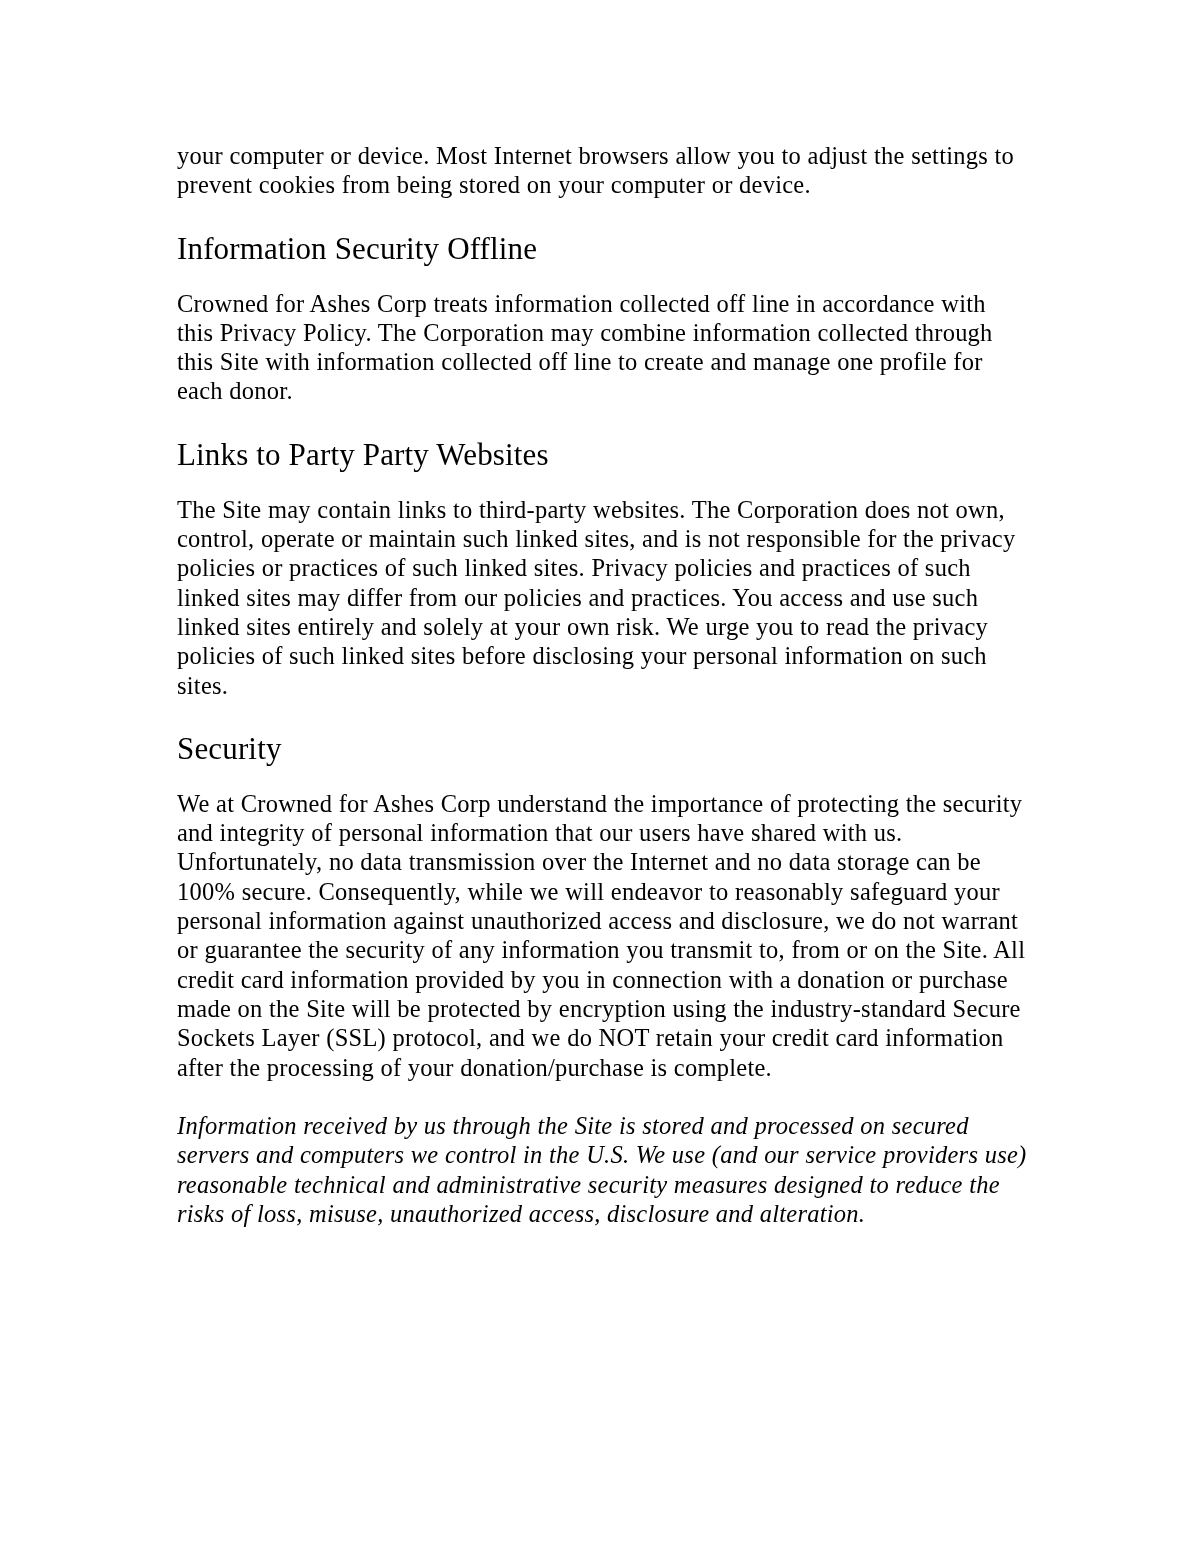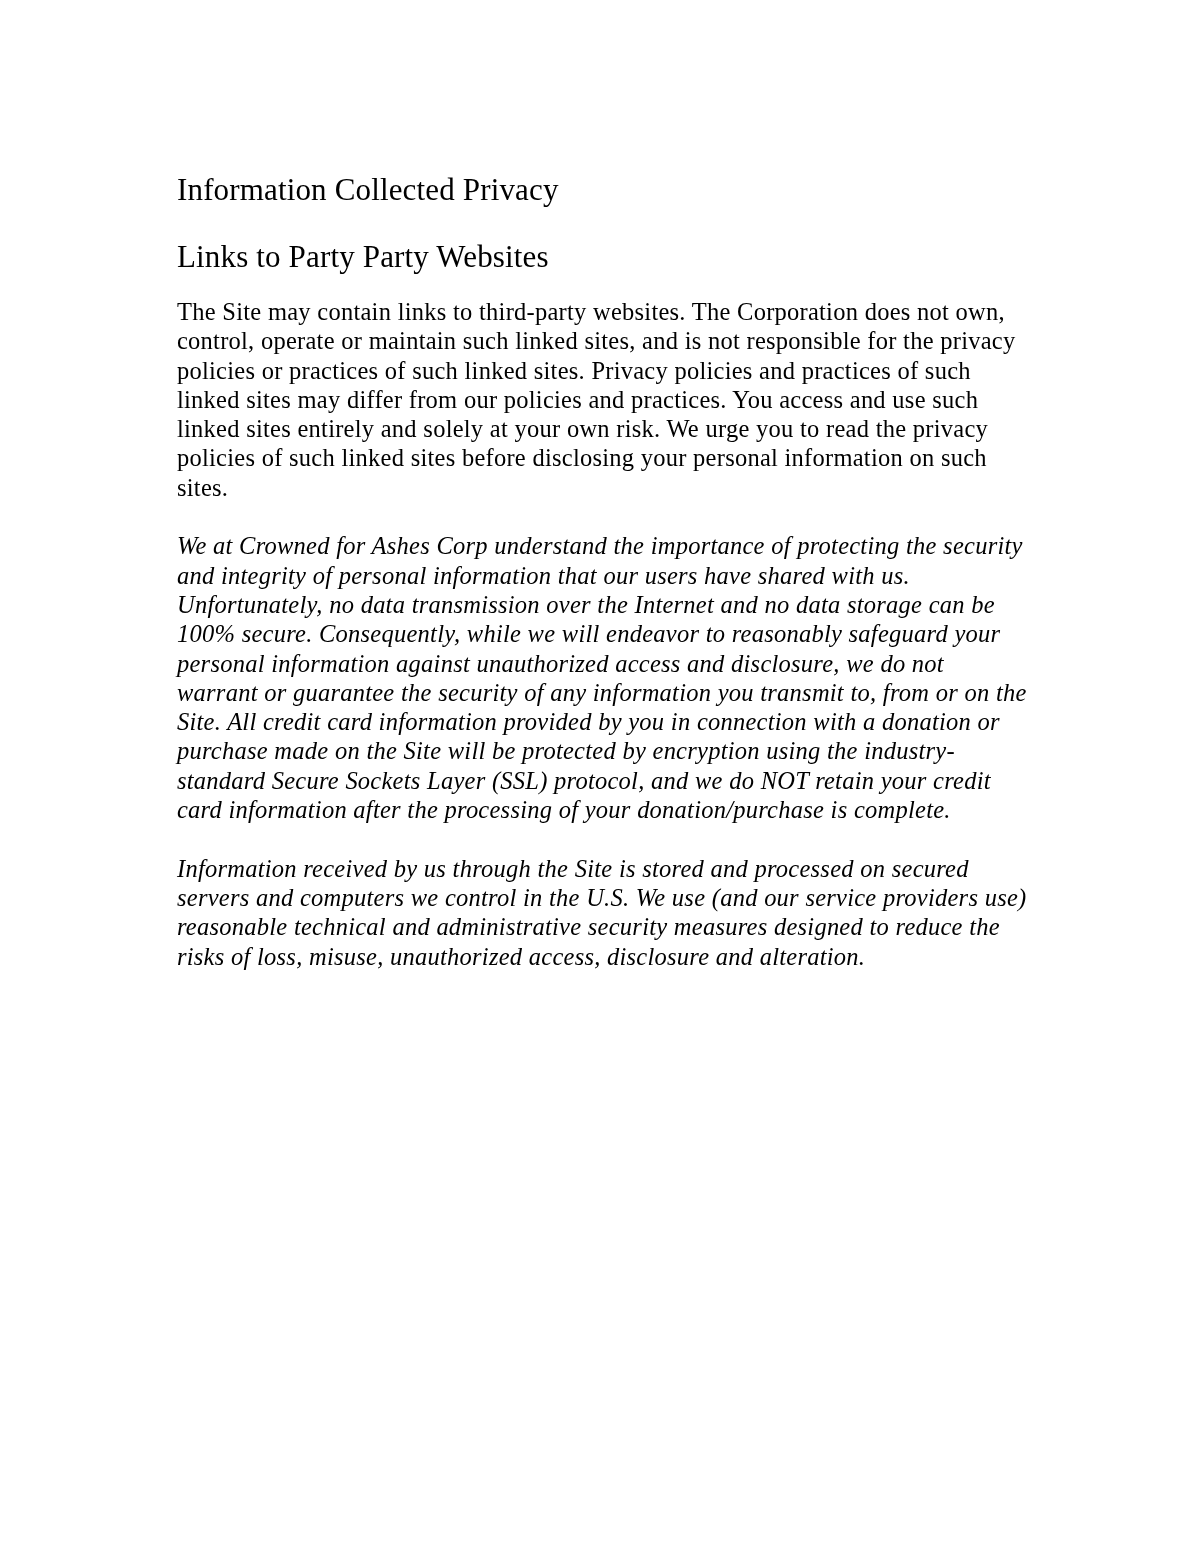--- a/index.html
+++ b/index.html
@@ -52,27 +52,30 @@
   
   .gap-before-heading { margin-top: 31px; }
   .gap-after-heading  { margin-top: 22px; }
 </style>
 </head>
 <body>
 
 <div class="page">
   <div class="content">
 
+    <p class="para">your computer or device. Most Internet browsers allow you to adjust the settings to prevent cookies from being stored on your computer or device.</p>
 
-    <h2 class="heading gap-before-heading">Information Collected Privacy</h2>
+    <h2 class="heading gap-before-heading">Information Security Offline</h2>
 
+    <p class="para gap-after-heading">Crowned for Ashes Corp treats information collected off line in accordance with this Privacy Policy. The Corporation may combine information collected through this Site with information collected off line to create and manage one profile for each donor.</p>
 
     <h2 class="heading gap-before-heading">Links to Party Party Websites</h2>
 
     <p class="para gap-after-heading">The Site may contain links to third-party websites. The Corporation does not own, control, operate or maintain such linked sites, and is not responsible for the privacy policies or practices of such linked sites. Privacy policies and practices of such linked sites may differ from our policies and practices. You access and use such linked sites entirely and solely at your own risk. We urge you to read the privacy policies of such linked sites before disclosing your personal information on such sites.</p>
 
+    <h2 class="heading gap-before-heading">Security</h2>
 
     <p class="para gap-after-heading">We at Crowned for Ashes Corp understand the importance of protecting the security and integrity of personal information that our users have shared with us. Unfortunately, no data transmission over the Internet and no data storage can be 100% secure. Consequently, while we will endeavor to reasonably safeguard your personal information against unauthorized access and disclosure, we do not warrant or guarantee the security of any information you transmit to, from or on the Site. All credit card information provided by you in connection with a donation or purchase made on the Site will be protected by encryption using the industry-standard Secure Sockets Layer (SSL) protocol, and we do NOT retain your credit card information after the processing of your donation/purchase is complete.</p>
 
     <p class="para">Information received by us through the Site is stored and processed on secured servers and computers we control in the U.S. We use (and our service providers use) reasonable technical and administrative security measures designed to reduce the risks of loss, misuse, unauthorized access, disclosure and alteration.</p>
 
   </div>
 </div>
 
 </body></html>

